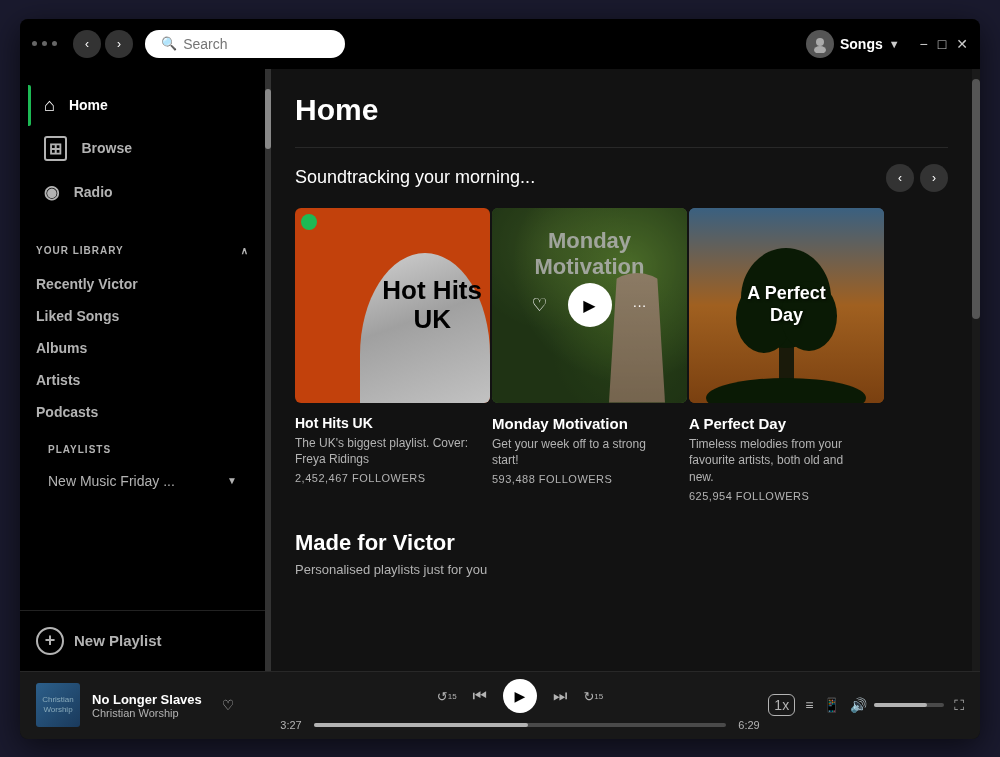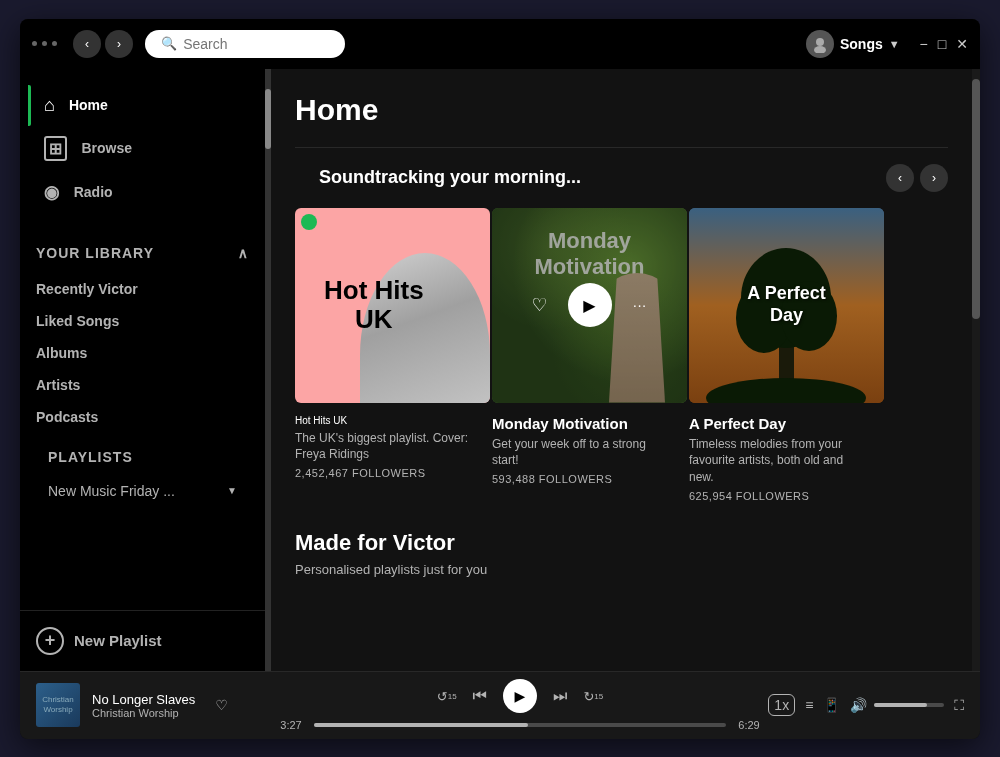--- a/index.html
+++ b/index.html
@@ -104,21 +104,21 @@
       content: '';
       position: absolute; left: 0; top: 0; bottom: 0;
       width: 3px; background: #1db954; border-radius: 0 2px 2px 0;
     }
     .nav-icon { font-size: 18px; }
     .sidebar-section {
       padding: 8px 16px;
       margin-top: 8px;
     }
     .section-label {
-      color: #b3b3b3; font-size: 14px; font-weight: 700;
+      color: #b3b3b3; font-size: 10px; font-weight: 700;
       letter-spacing: 1px; text-transform: uppercase; margin-bottom: 12px;
       display: flex; align-items: center; justify-content: space-between; gap: 44px;
     }
     .section-item {
       color: #b3b3b3; font-size: 14px; font-weight: 600;
       padding: 8px 0; cursor: pointer;
     }
     .playlists-section {
       padding: 8px 28px;
     }
@@ -160,44 +160,43 @@
     .content::-webkit-scrollbar-track { background: #1a1a1a; }
     .content::-webkit-scrollbar-thumb { background: #555; border-radius: 4px; }
     .page-title {
       font-size: 30px; font-weight: 900; color: #fff; margin-bottom: 20px;
     }
     .section-header {
       display: flex; align-items: center; justify-content: space-between;
       margin-bottom: 16px;
     }
     .section-title {
-      font-size: 18px; font-weight: 700; color: #fff; margin-left: 24px;
+      font-size: 18px; font-weight: 400; color: #fff;
     }
     .section-nav-btns { display: flex; gap: 6px; }
     .section-nav-btn {
       width: 28px; height: 28px; border-radius: 50%; background: #333;
       border: none; color: #fff; font-size: 12px; cursor: pointer;
       display: flex; align-items: center; justify-content: center;
     }
     .cards-row {
       display: flex; gap: 16px; margin-bottom: 28px;
     }
     .card {
       width: 181px; flex-shrink: 0; cursor: pointer;
     }
     .card-image {
       width: 195px; height: 195px; border-radius: 6px; overflow: hidden;
       position: relative; margin-bottom: 12px;
     }
     
     .card-hot-hits {
-      background: #fca5a5;
-      display: flex; flex-direction: column; align-items: flex-start; justify-content: center;
-      position: relative;
-      padding-left: 21px;
+      background: #c2410c;
+      display: flex; flex-direction: column; align-items: flex-end; justify-content: center;
+      position: relative;
     }
     .card-hot-hits .card-big-text {
       font-size: 26px; font-weight: 900; color: #000; text-align: center;
       padding: 8px; line-height: 1.1; z-index: 1;
     }
     
     .card-monday {
       background: linear-gradient(135deg, #2d4a1e, #4a6e2a);
       display: flex; align-items: center; justify-content: center;
       position: relative;
@@ -225,21 +224,21 @@
     .play-btn-large {
       width: 44px; height: 44px; border-radius: 50%; background: #fff;
       border: none; cursor: pointer; display: flex; align-items: center; justify-content: center;
       font-size: 16px; color: #000;
     }
     .more-btn {
       width: 32px; height: 32px; background: transparent;
       border: none; cursor: pointer; color: #fff; font-size: 14px;
     }
     .card-title {
-      font-size: 10px; font-weight: 400; color: #fff; margin-bottom: 4px;
+      font-size: 14px; font-weight: 700; color: #fff; margin-bottom: 4px;
     }
     .card-desc {
       font-size: 12px; color: #b3b3b3; margin-bottom: 4px; line-height: 1.4;
     }
     .card-followers {
       font-size: 11px; color: #b3b3b3; letter-spacing: 0.5px; text-transform: uppercase;
     }
     .made-for-section {
       margin-bottom: 12px;
     }
@@ -276,21 +275,21 @@
       display: flex; align-items: center; justify-content: center;
       font-size: 9px; color: #fff; text-align: center; line-height: 1.2;
       overflow: hidden; flex-shrink: 0;
     }
     .track-thumb-inner {
       width: 100%; height: 100%;
       background: linear-gradient(135deg, #2c5f8a, #1a3a5c);
       display: flex; flex-direction: column; align-items: center; justify-content: center;
     }
     .track-text .track-name {
-      font-size: 13px; font-weight: 400; color: #fff;
+      font-size: 13px; font-weight: 700; color: #fff;
     }
     .track-text .track-artist {
       font-size: 11px; color: #b3b3b3;
     }
     .heart-icon { color: #b3b3b3; font-size: 14px; margin-left: 8px; cursor: pointer; }
     .player-controls {
       flex: 1;
       display: flex; flex-direction: column; align-items: center; gap: 6px;
     }
     .control-buttons {

